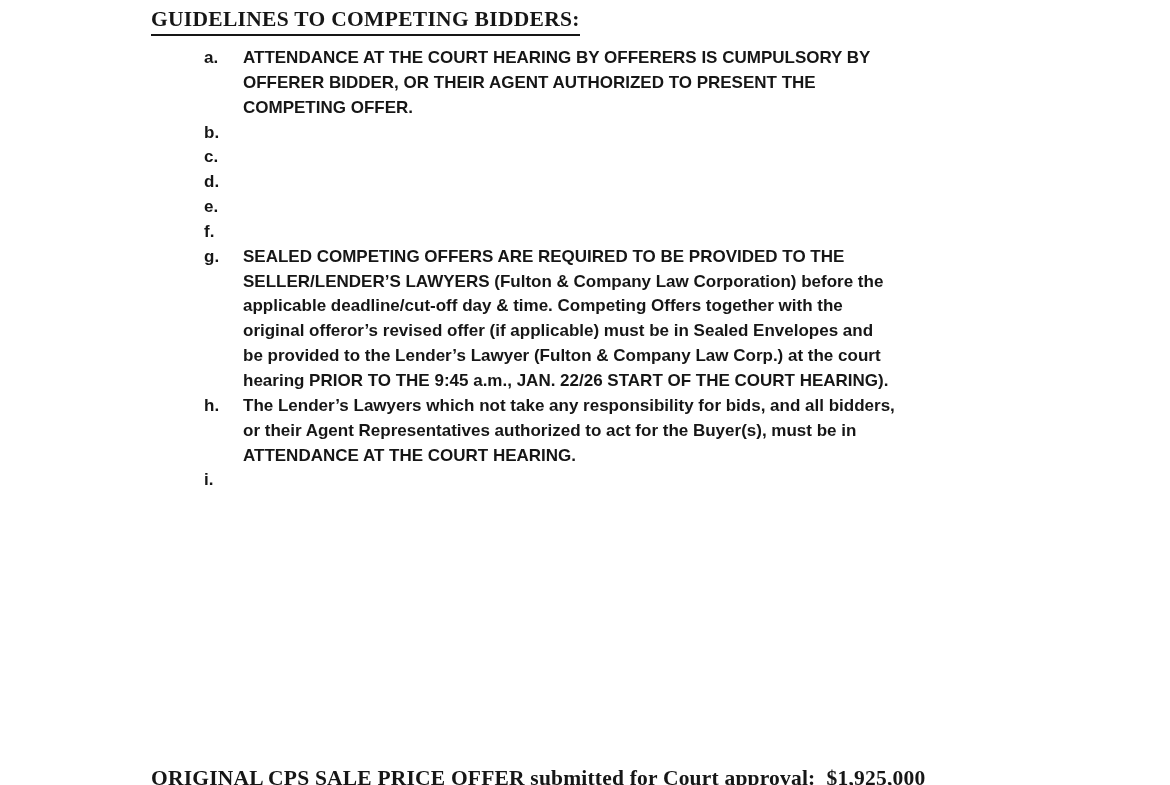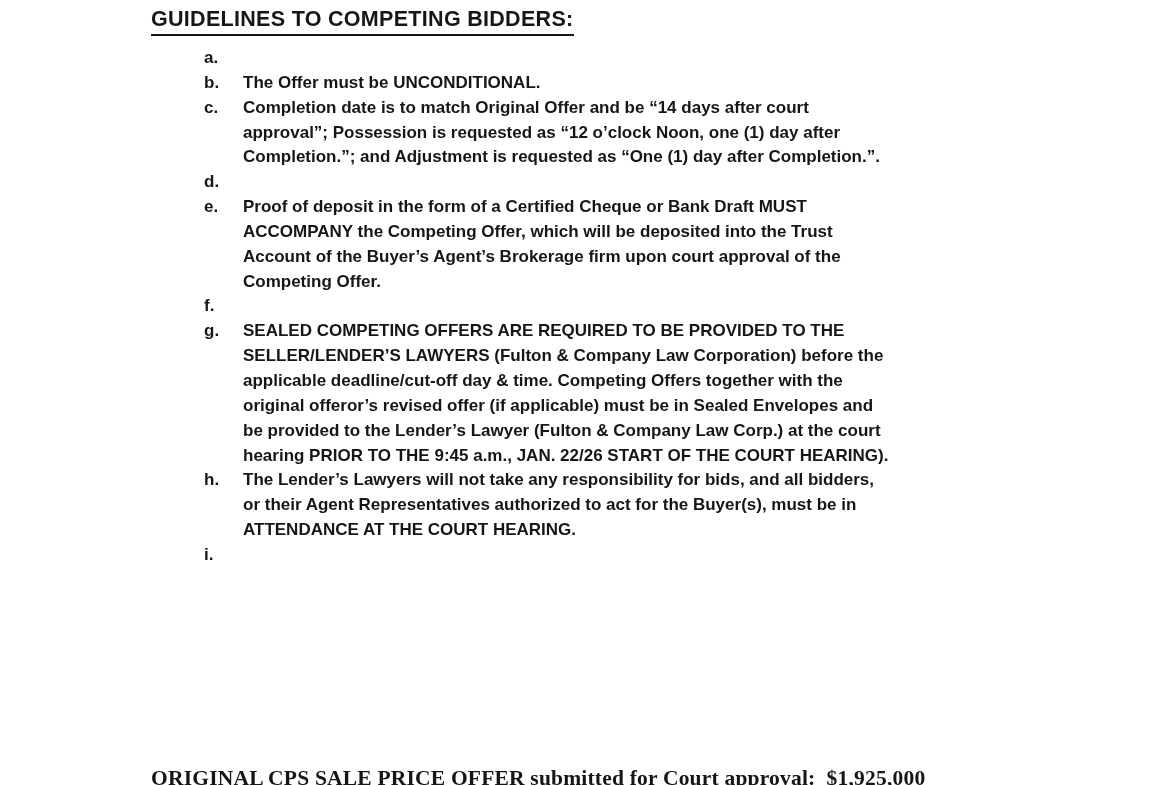--- a/index.html
+++ b/index.html
@@ -13,21 +13,21 @@
     overflow: hidden;
     position: relative;
     font-family: "Liberation Sans", sans-serif;
     color: #161616;
     -webkit-font-smoothing: antialiased;
   }
   .doc-heading {
     position: absolute;
     left: 151px;
     top: 7px;
-    font-family: Liberation Sans, sans-serif;
+    font-family: Liberation Serif, serif;
     font-weight: bold;
     font-size: 21.5px;
     letter-spacing: 0.3px;
     color: #161616;
     border-bottom: 2.4px solid #161616;
     padding-bottom: 2px;
     white-space: nowrap;
   }
   .guidelines-list {
     position: absolute;
@@ -66,56 +66,51 @@
   }
 </style>
 </head>
 <body>
 
 <div class="doc-heading">GUIDELINES TO COMPETING BIDDERS:</div>
 
 <ol class="guidelines-list">
   <li class="guideline-item">
     <span class="guideline-letter">a.</span>
+    <span class="guideline-text">ATTENDANCE AT THE COURT HEARING BY OFFERERS IS CUMPULSORY BY
+OFFERER BIDDER, OR THEIR AGENT AUTHORIZED TO PRESENT THE
+COMPETING OFFER.</span>
   </li>
   <li class="guideline-item">
     <span class="guideline-letter">b.</span>
-    <span class="guideline-text">The Offer must be UNCONDITIONAL.</span>
   </li>
   <li class="guideline-item">
     <span class="guideline-letter">c.</span>
-    <span class="guideline-text">Completion date is to match Original Offer and be “14 days after court
-approval”; Possession is requested as “12 o’clock Noon, one (1) day after
-Completion.”; and Adjustment is requested as “One (1) day after Completion.”.</span>
   </li>
   <li class="guideline-item">
     <span class="guideline-letter">d.</span>
   </li>
   <li class="guideline-item">
     <span class="guideline-letter">e.</span>
-    <span class="guideline-text">Proof of deposit in the form of a Certified Cheque or Bank Draft MUST
-ACCOMPANY the Competing Offer, which will be deposited into the Trust
-Account of the Buyer’s Agent’s Brokerage firm upon court approval of the
-Competing Offer.</span>
   </li>
   <li class="guideline-item">
     <span class="guideline-letter">f.</span>
   </li>
   <li class="guideline-item">
     <span class="guideline-letter">g.</span>
     <span class="guideline-text">SEALED COMPETING OFFERS ARE REQUIRED TO BE PROVIDED TO THE
 SELLER/LENDER’S LAWYERS (Fulton &amp; Company Law Corporation) before the
 applicable deadline/cut-off day &amp; time. Competing Offers together with the
 original offeror’s revised offer (if applicable) must be in Sealed Envelopes and
 be provided to the Lender’s Lawyer (Fulton &amp; Company Law Corp.) at the court
 hearing PRIOR TO THE 9:45 a.m., JAN. 22/26 START OF THE COURT HEARING).</span>
   </li>
   <li class="guideline-item">
     <span class="guideline-letter">h.</span>
-    <span class="guideline-text">The Lender’s Lawyers will not take any responsibility for bids, and all bidders,
+    <span class="guideline-text">The Lender’s Lawyers which not take any responsibility for bids, and all bidders,
 or their Agent Representatives authorized to act for the Buyer(s), must be in
 ATTENDANCE AT THE COURT HEARING.</span>
   </li>
   <li class="guideline-item">
     <span class="guideline-letter">i.</span>
   </li>
 </ol>
 
 <div class="footer-partial">ORIGINAL CPS SALE PRICE OFFER submitted for Court approval:  $1,925,000</div>
 

